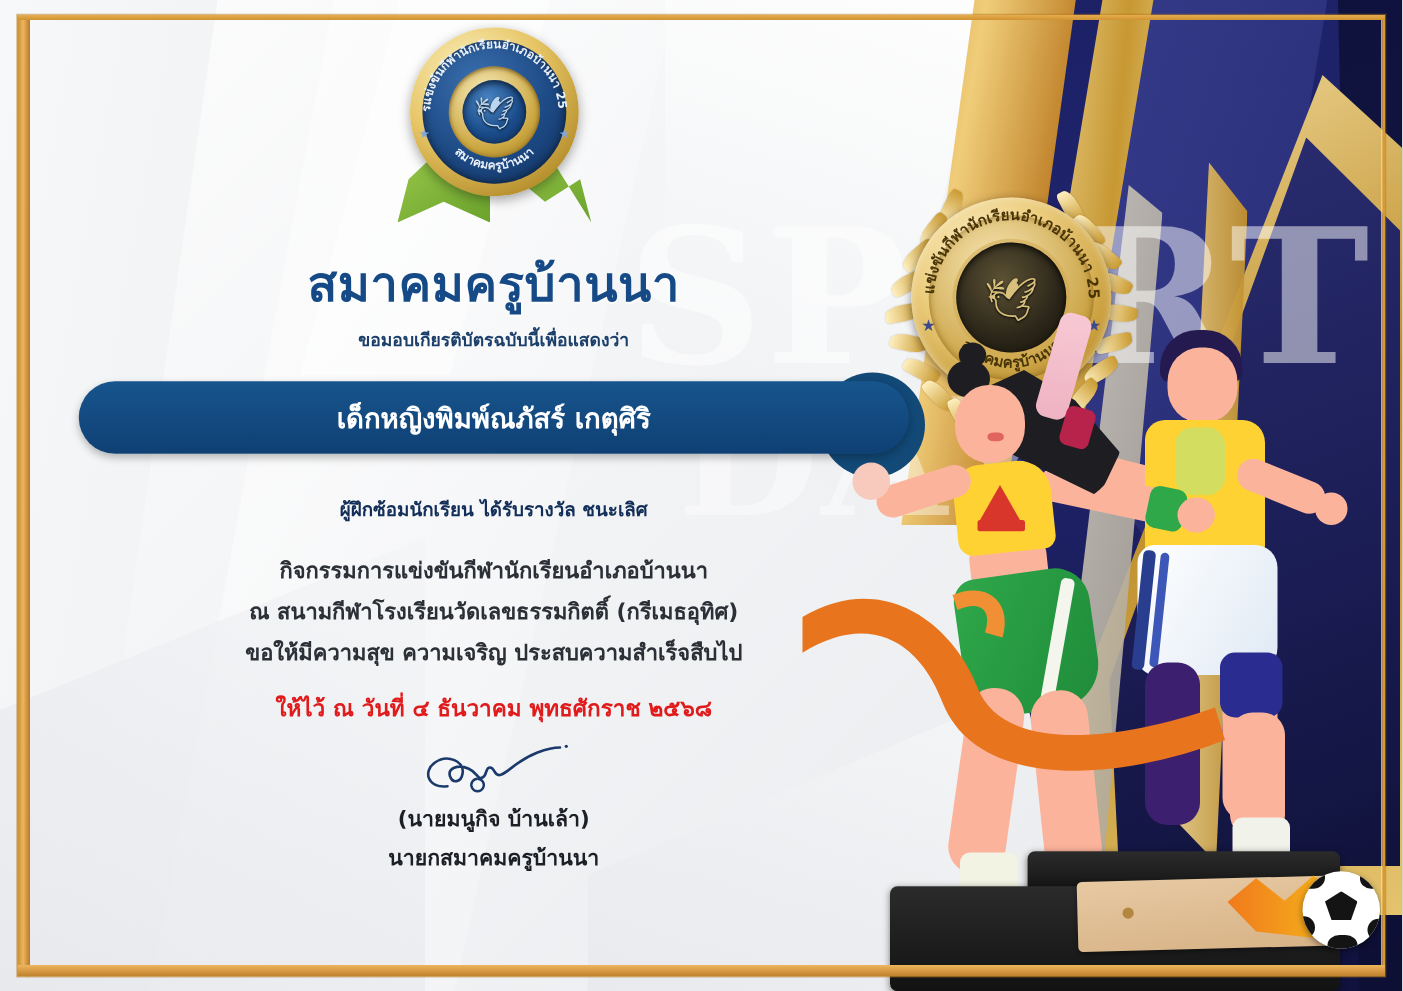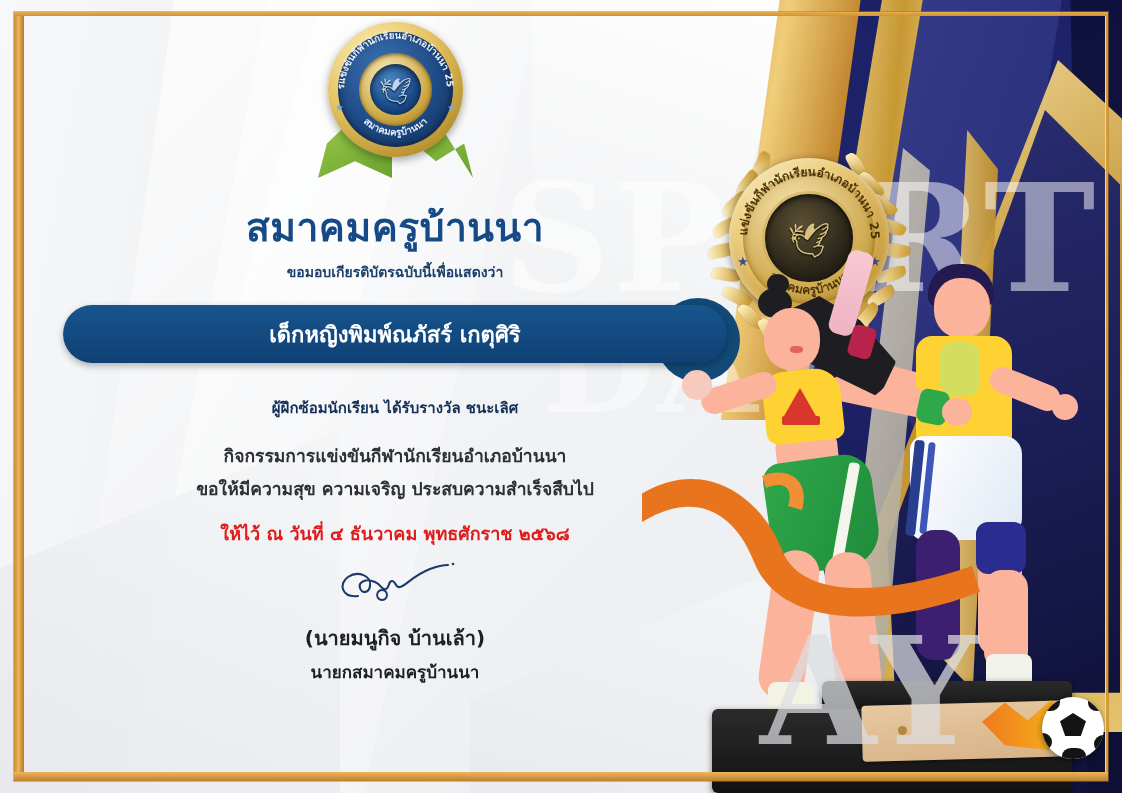--- a/index.html
+++ b/index.html
@@ -374,21 +374,21 @@
     margin-top:4px; font-size:20.5px; font-weight:700; color:#132f59;
   }
   .body-line{
     margin-top:5px; font-size:17.5px; font-weight:700; color:#2b2f36;
   }
   .body-first{ margin-top:22px; }
   .date{
     margin-top:16px; font-size:18px; font-weight:700; color:#e01b1b;
   }
   .sig-wrap{ margin-top:12px; position:relative; width:330px; height:46px; }
-  .sig-name{ margin-top:16px; font-size:20px; font-weight:700; color:#1c1f26; }
+  .sig-name{ margin-top:2px; font-size:17px; font-weight:700; color:#1c1f26; }
   .sig-role{ margin-top:4px; font-size:17px; font-weight:700; color:#1c1f26; }
 </style>
 </head>
 <body>
 
 <div class="cert">
 
   <div class="bg-base"></div>
   <div class="facet f1"></div>
   <div class="facet f2"></div>
@@ -526,21 +526,20 @@
         <span class="p pc"></span>
           <span class="p pa"></span>
           <span class="p pb"></span>
         <span class="p pd"></span>
           <span class="p pe"></span>
           <span class="p pf"></span>
       </div>
     </div>
   </div>
 
-  <div class="wm wm-ay">AY</div>
 
   <div class="seal">
     <div class="ribbon-l"></div>
     <div class="ribbon-r"></div>
     <div class="seal-outer">
       <div class="seal-blue"></div>
       <div class="seal-gold-ring"></div>
       <div class="seal-core">
         <div class="dove">🕊</div>
       </div>
@@ -562,20 +561,21 @@
     <div class="subtitle th">ขอมอบเกียรติบัตรฉบับนี้เพื่อแสดงว่า</div>
 
     <div class="name-banner">
       <span class="name-text th">เด็กหญิงพิมพ์ณภัสร์ เกตุศิริ</span>
     </div>
 
 
     <div class="award1 th">ผู้ฝึกซ้อมนักเรียน ได้รับรางวัล ชนะเลิศ</div>
 
     <div class="body-line body-first th">กิจกรรมการแข่งขันกีฬานักเรียนอำเภอบ้านนา</div>
+    <div class="body-line th">ณ สนามกีฬาโรงเรียนวัดเลขธรรมกิตติ์ (กรีเมธอุทิศ)</div>
     <div class="body-line th">ขอให้มีความสุข ความเจริญ ประสบความสำเร็จสืบไป</div>
 
     <div class="date th">ให้ไว้ ณ วันที่ ๔ ธันวาคม พุทธศักราช ๒๕๖๘</div>
 
     <div class="sig-wrap">
       <svg viewBox="0 0 330 46" width="330" height="46">
         <path d="M 128,36 C 112,38 108,24 118,17 C 128,10 142,16 140,26
                  C 139,33 132,34 130,28 C 128,22 136,18 145,22
                  C 152,25 152,31 156,29 C 160,27 158,21 162,21
                  C 166,21 165,28 170,27 C 176,26 182,16 200,9

